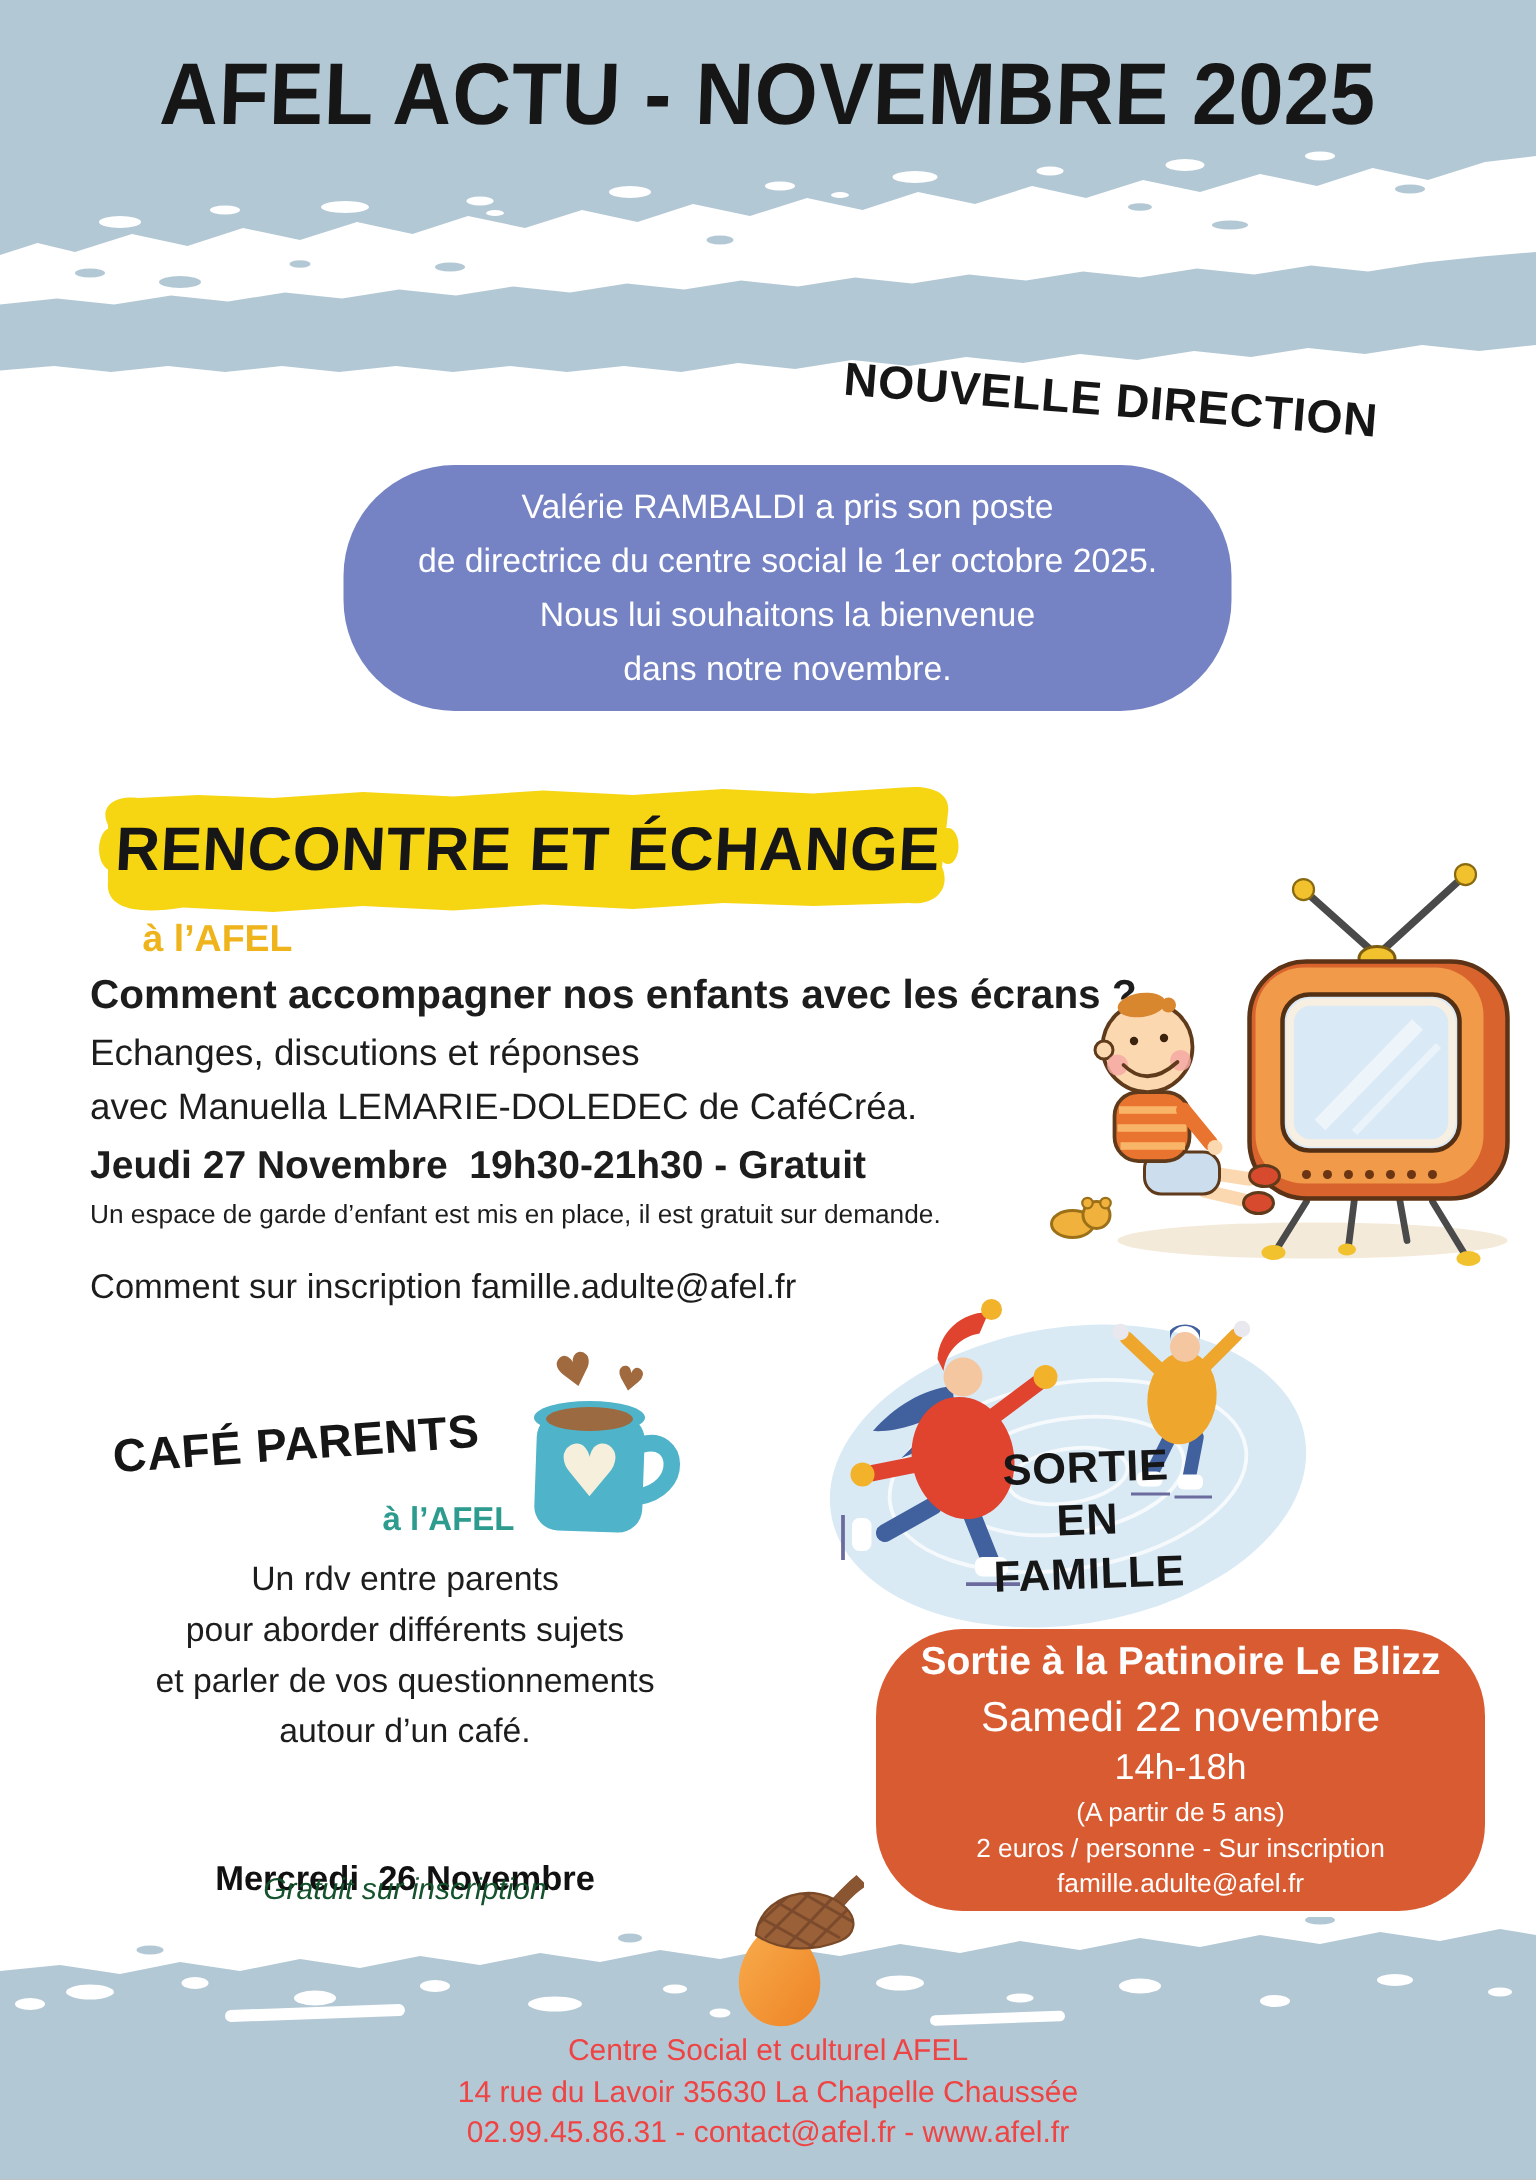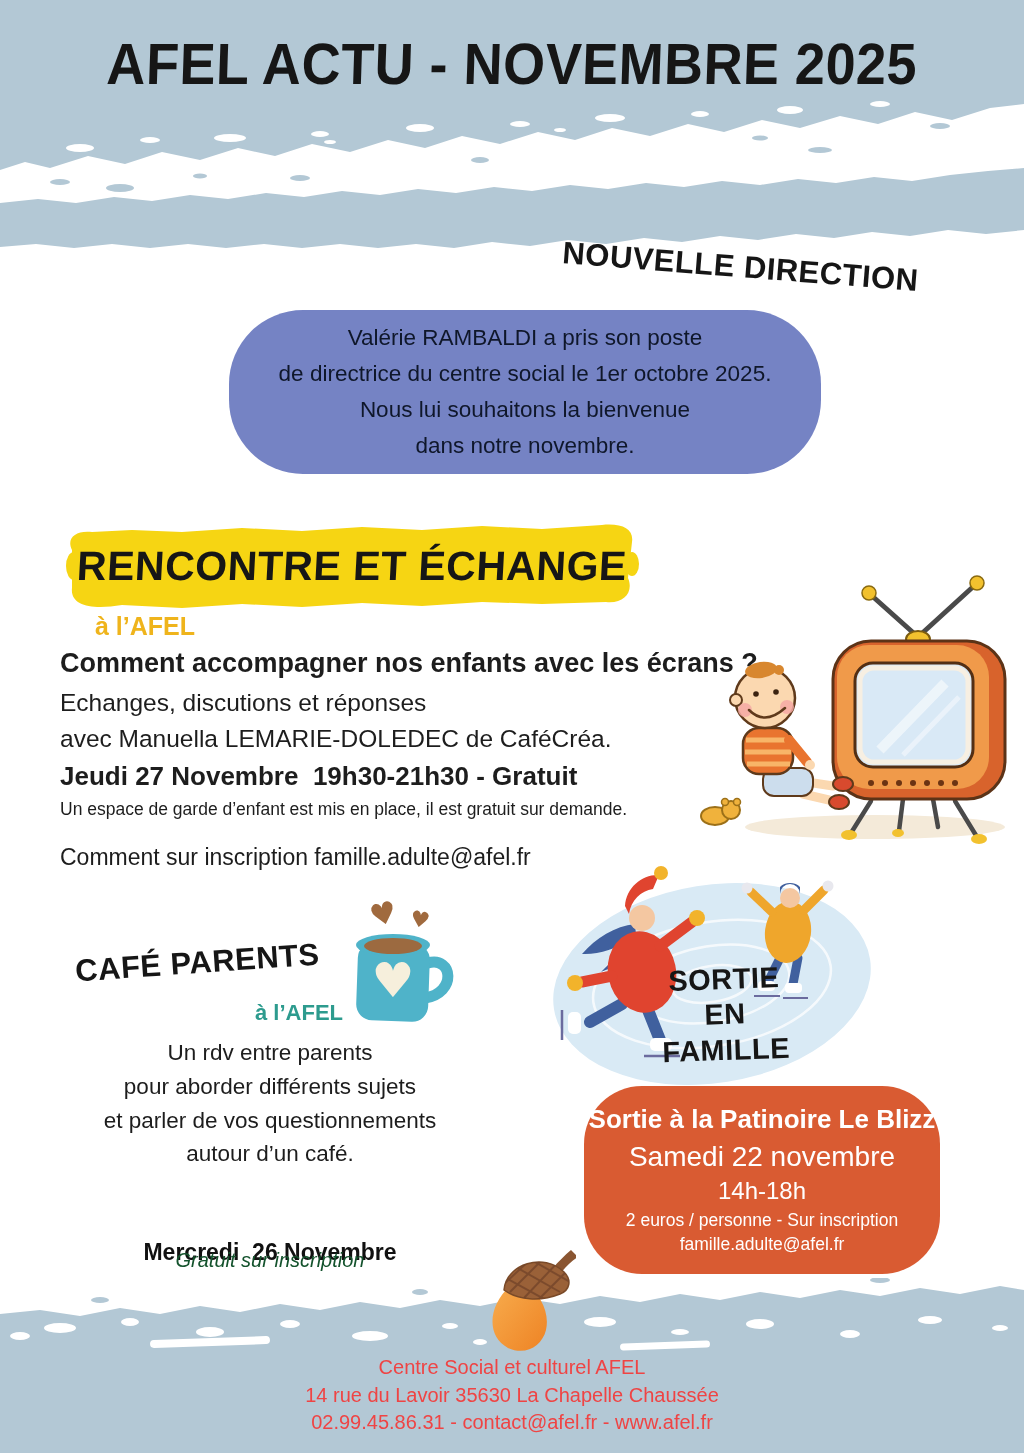--- a/index.html
+++ b/index.html
@@ -11,21 +11,21 @@
   .brush{font-weight:900;color:#161616;letter-spacing:.5px;}
   
   #header-bg{top:0;left:0;width:1024px;height:96px;background:#b3c8d5;}
   #page-title{top:32px;left:0;width:1024px;text-align:center;font-size:54px;
     transform:scaleY(1.08) skewX(-2deg);z-index:5;}
   #brush-top{top:90px;left:0;width:1024px;height:170px;}
   
   #nd-heading{left:562px;top:250px;width:380px;font-size:31px;transform:rotate(4.5deg);white-space:nowrap;}
   #nd-box{left:229px;top:310px;width:592px;height:164px;background:#7583c4;border-radius:74px;
     display:flex;flex-direction:column;justify-content:center;align-items:center;
-    color:#0f172a;font-size:22.5px;line-height:1.6;text-align:center;}
+    color:#ffffff;font-size:22.5px;line-height:1.6;text-align:center;}
   
   #banner{left:62px;top:520px;width:580px;height:95px;}
   #banner svg{position:absolute;left:0;top:0;}
   #banner .txt{position:absolute;left:0;top:0;width:100%;height:92px;display:flex;
     align-items:center;justify-content:center;font-size:41px;transform:skewX(-3deg);}
   #afel1{left:95px;top:612px;font-size:25px;font-weight:800;color:#efb41c;}
   #ecrans{left:60px;top:648px;width:820px;color:#1d1d1d;}
   #ecrans .q{font-size:27px;font-weight:800;margin-bottom:10px;}
   #ecrans .l{font-size:24.5px;margin-bottom:8px;}
   #ecrans .dt{font-size:26px;font-weight:800;margin-bottom:7px;white-space:pre-wrap;}
@@ -38,21 +38,21 @@
   #mug-ill{left:325px;top:893px;}
   #cafe-par{left:50px;top:1036px;width:440px;text-align:center;font-size:22.5px;line-height:1.5;color:#1d1d1d;}
   #cafe-date{left:50px;top:1164px;width:440px;text-align:center;font-size:23px;font-weight:800;
     line-height:1.55;color:#111;white-space:pre-wrap;}
   #cafe-free{left:50px;top:1246px;width:440px;text-align:center;font-size:20px;font-style:italic;
     line-height:1.4;color:#14532d;}
   
   #rink-ill{left:540px;top:862px;z-index:1;}
   #sortie-heading{left:600px;top:962px;width:250px;text-align:center;font-size:29px;line-height:1.22;
     transform:rotate(-2deg);z-index:2;}
-  #blizz-box{left:584px;top:1086px;width:356px;height:188px;background:#d95b32;border-radius:58px;
+  #blizz-box{left:584px;top:1086px;width:406px;height:188px;background:#d95b32;border-radius:58px;
     color:#fff;text-align:center;z-index:2;display:flex;flex-direction:column;justify-content:center;}
   #blizz-box .t{font-size:26px;font-weight:800;margin-bottom:6px;}
   #blizz-box .d{font-size:28px;margin-bottom:4px;}
   #blizz-box .h{font-size:24px;margin-bottom:4px;}
   #blizz-box .s{font-size:17.5px;line-height:1.35;}
   
   #brush-bottom{left:0;top:1278px;width:1024px;height:175px;}
   #acorn-ill{left:476px;top:1248px;z-index:3;}
   #footer-text{left:0;top:1354px;width:1024px;text-align:center;color:#ef4444;font-size:20px;
     line-height:1.38;z-index:2;}
@@ -271,20 +271,21 @@
   <div id="sortie-heading" class="abs brush">
     <div>SORTIE</div>
     <div>EN</div>
     <div>FAMILLE</div>
   </div>
 
   <div id="blizz-box" class="abs">
     <div class="t">Sortie à la Patinoire Le Blizz</div>
     <div class="d">Samedi 22 novembre</div>
     <div class="h">14h-18h</div>
+    <div class="s">(A partir de 5 ans)</div>
     <div class="s">2 euros / personne - Sur inscription</div>
     <div class="s">famille.adulte@afel.fr</div>
   </div>
 
   <svg id="brush-bottom" class="abs" viewBox="0 0 1024 175">
     <rect x="0" y="0" width="1024" height="175" fill="#ffffff"></rect>
     <path fill="#b3c8d5" d="M0,36 L40,32 L80,38 L120,30 L160,36 L200,28 L240,34 L280,26 L320,32 L360,24
       L400,30 L440,22 L480,28 L520,20 L560,26 L600,18 L640,24 L680,16 L720,22 L760,14 L800,20 L840,12
       L880,18 L920,10 L960,16 L1000,8 L1024,12 L1024,175 L0,175 Z"></path>
     <g fill="#ffffff">

